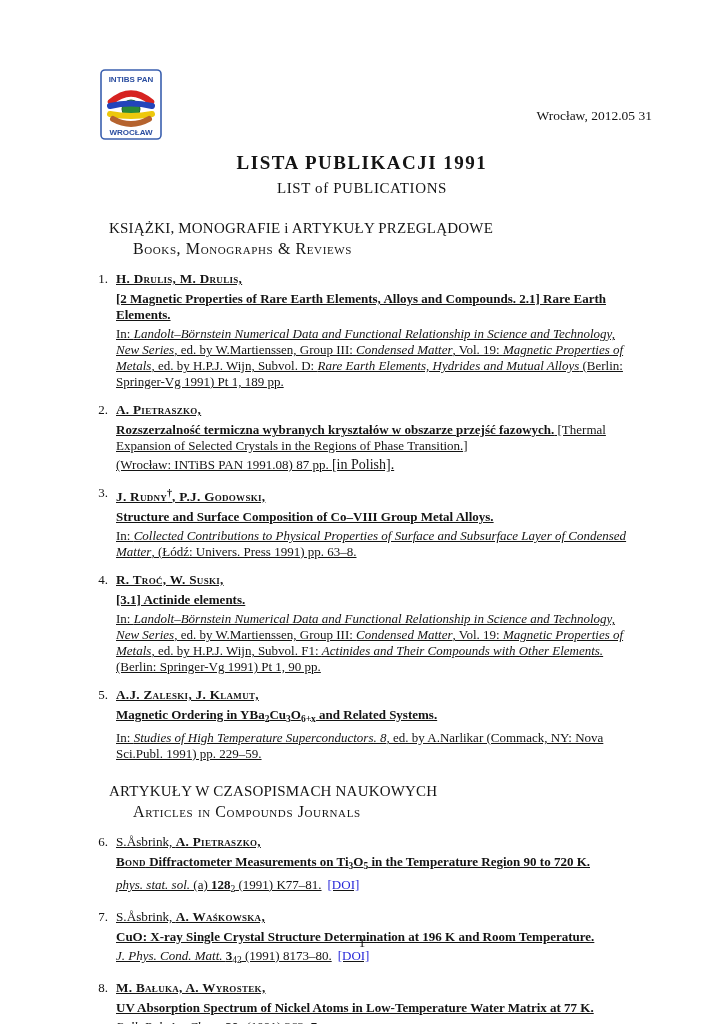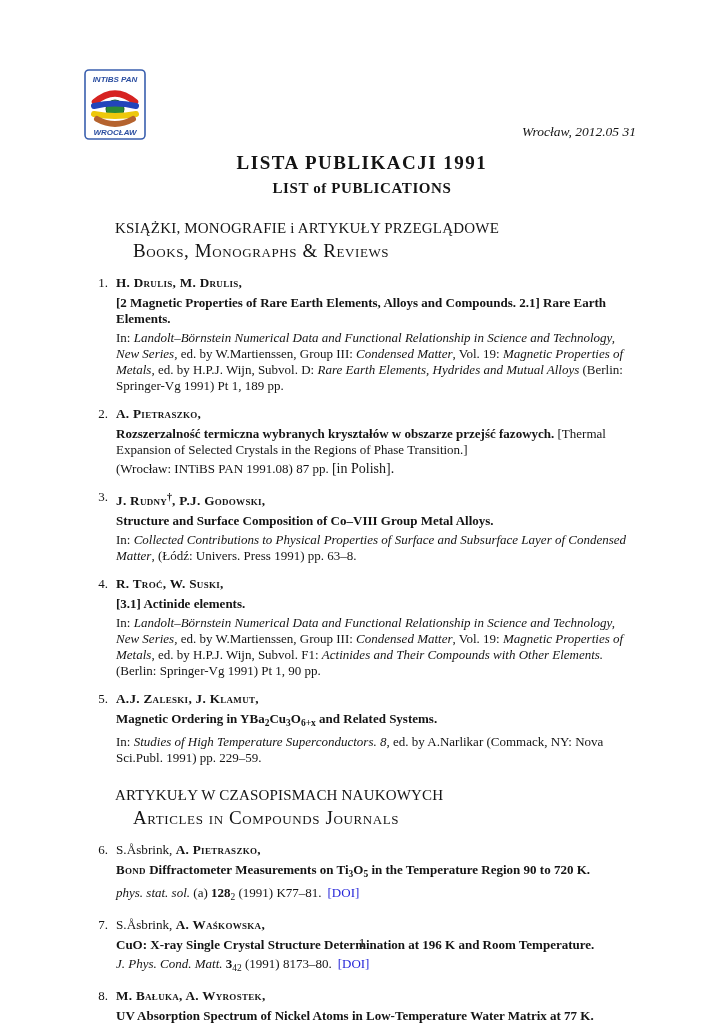--- a/index.html
+++ b/index.html
@@ -1,40 +1,40 @@
 <!DOCTYPE html>
 <html><head>
 <meta charset="utf-8">
 <style>
   html,body{margin:0;padding:0;background:#ffffff;}
   .page{position:relative;width:724px;height:1024px;background:#ffffff;overflow:hidden;
         font-family:"Liberation Serif","DejaVu Serif",serif;color:#141414;}
 
   
-  .header{position:absolute;left:84px;top:69px;width:552px;display:flex;align-items:flex-end;font-style:italic;}
+  .header{position:absolute;left:100px;top:69px;width:552px;display:flex;align-items:center;}
   .logo{flex:none;width:62px;height:71px;}
   .inst{margin-left:11px;font-weight:bold;font-size:14.5px;line-height:20px;white-space:nowrap;}
   .date{margin-left:auto;font-size:13.5px;margin-top:23px;white-space:nowrap;}
 
   
   .titleblock{position:absolute;left:0;top:152px;width:724px;text-align:center;}
   .title-main{font-size:19px;font-weight:bold;letter-spacing:1.5px;}
-  .title-sub{font-size:15px;font-weight:bold;letter-spacing:0.6px;margin-top:6px;}
+  .title-sub{font-size:15px;font-weight:normal;letter-spacing:0.6px;margin-top:6px;}
 
   
   .content{position:absolute;left:88px;top:220px;width:552px;font-size:13px;}
   .section{margin:0;}
   .section + .section{margin-top:18px;}
-  .sec-pl{font-size:15px;margin-left:27px;letter-spacing:0.2px;}
-  .sec-en{font-size:19px;font-variant:small-caps;letter-spacing:0.6px;margin-left:45px;margin-top:3px;}
+  .sec-pl{font-size:15px;margin-left:21px;letter-spacing:0.2px;}
+  .sec-en{font-size:16px;font-variant:small-caps;letter-spacing:0.6px;margin-left:45px;margin-top:3px;}
   .sec-items{margin-top:13px;}
 
   .item{display:flex;margin-bottom:9px;}
   .item-num{flex:none;width:20px;text-align:right;line-height:16px;font-size:13px;}
-  .item-body{flex:1;margin-left:8px;line-height:16px;}
+  .item-body{flex:1;margin-left:8px;line-height:16px;text-decoration:underline;}
   .authors{font-size:13.2px;margin-bottom:4px;}
   .para{margin-bottom:3px;}
 
   
   .seg-r{}
   .seg-b{font-weight:bold;}
   .seg-i{font-style:italic;}
   .seg-sc{font-weight:bold;font-variant:small-caps;letter-spacing:0.3px;}
   .seg-sub{font-size:9.5px;vertical-align:-3px;}
   .seg-bsub{font-size:9.5px;vertical-align:-3px;font-weight:bold;}

